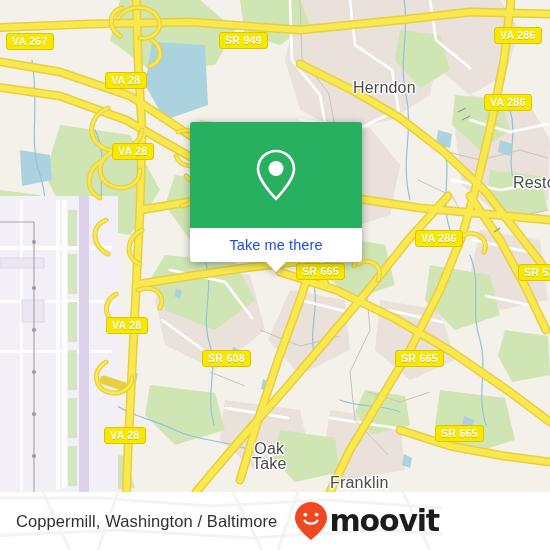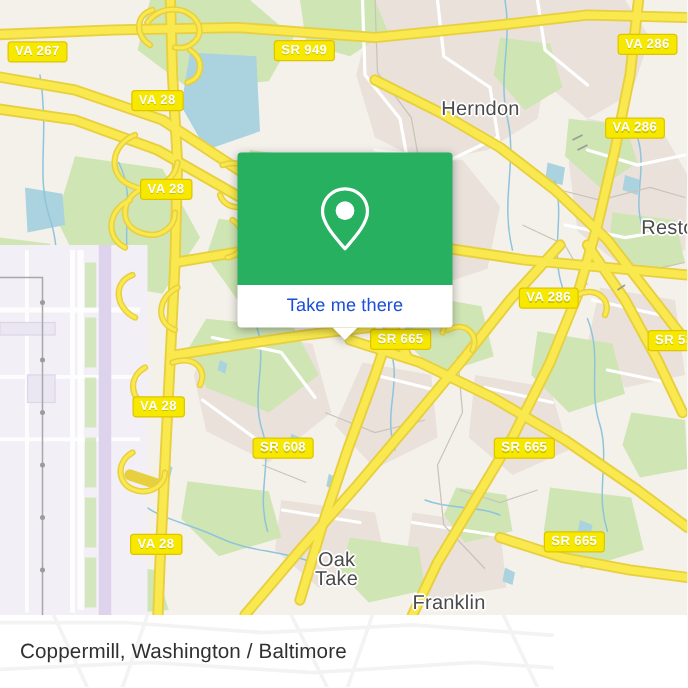--- a/index.html
+++ b/index.html
@@ -463,15 +463,24 @@
         <path d="M230,-6 L262,58"></path>
         <path d="M300,-6 L278,58"></path>
         <path d="M400,-6 L430,58"></path>
         <path d="M500,-6 L478,58"></path>
         <path d="M-10,44 L120,38 L250,46 L380,38 L500,46 L560,40"></path>
       </g>
     </svg>
 
     <div id="footer-title">Coppermill, Washington / Baltimore</div>
 
+    <div id="moovit-logo">
+      <svg width="34" height="40" viewBox="0 0 34 40">
+        <path d="M17 1 C8.2 1 1 8.2 1 17 C1 26.5 14 36.5 17 39 C20 36.5 33 26.5 33 17 C33 8.2 25.8 1 17 1 Z" fill="#ef4822"></path>
+        <circle cx="11.4" cy="13.6" r="1.9" fill="#ffffff"></circle>
+        <circle cx="22.6" cy="13.6" r="1.9" fill="#ffffff"></circle>
+        <path d="M10.5 19.5 C12.5 23.6 21.5 23.6 23.5 19.5" fill="none" stroke="#ffffff" stroke-width="2.1" stroke-linecap="round"></path>
+      </svg>
+      <span id="moovit-wordmark">moovit</span>
+    </div>
   </div>
 
 </div>
 
 </body></html>

